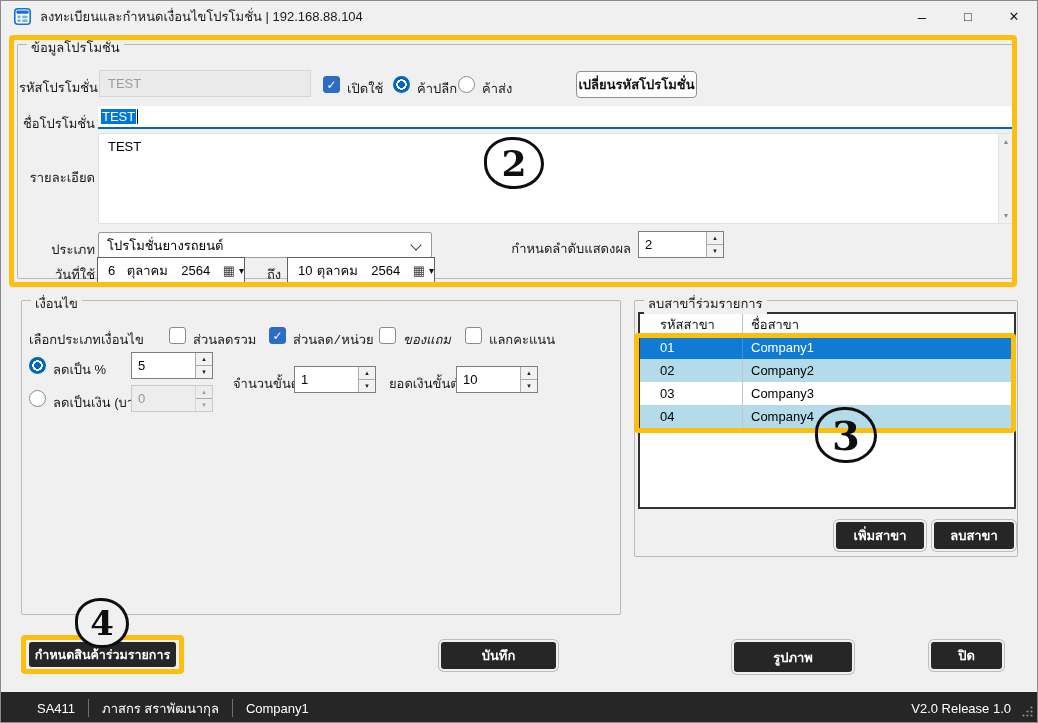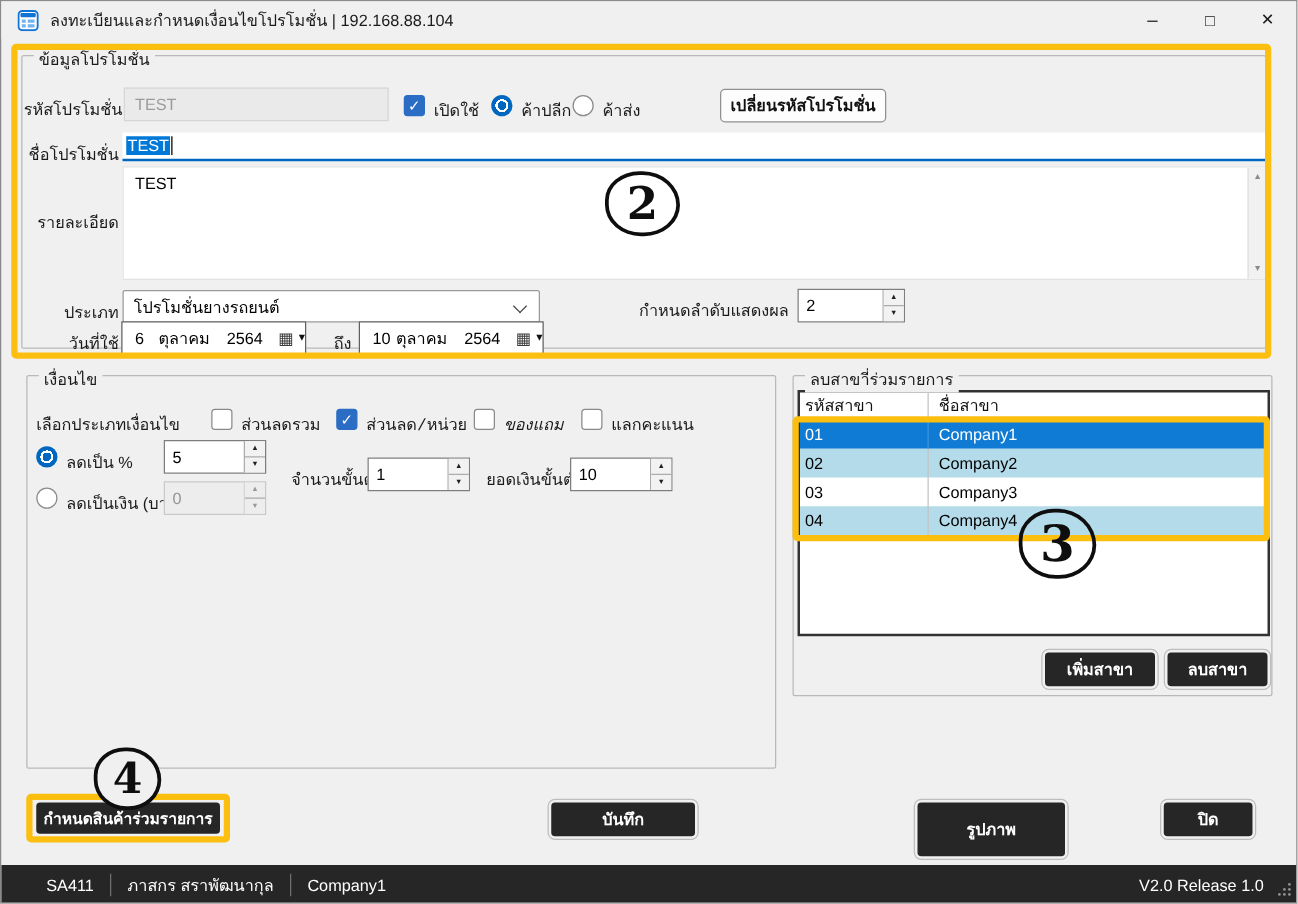--- a/index.html
+++ b/index.html
@@ -80,21 +80,21 @@
   .detailbox { position:absolute; background:#fff; border:1px solid #e2e2e2; }
   .detail-text { position:absolute; left:9px; top:5px; font-size:13px; }
   .vscroll { position:absolute; right:0; top:0; bottom:0; width:15px; background:#f1f1f1;
              border-left:1px solid #e0e0e0; cursor:pointer; }
   .vscroll .a { position:absolute; left:0; width:100%; text-align:center; font-size:7px; color:#8b8b8b; }
   .vscroll .a.up { top:4px; } .vscroll .a.dn { bottom:4px; }
 
   
   .btable { position:absolute; background:#fff; border:2px solid #323232; overflow:hidden; }
   .trow { display:flex; height:23px; font-size:13px; align-items:stretch; }
-  .trow .c1 { width:103px; padding-left:4px; display:flex; align-items:center;
+  .trow .c1 { width:103px; padding-left:20px; display:flex; align-items:center;
               border-right:1px solid #c4c4c4; }
   .trow .c2 { flex:1; padding-left:8px; display:flex; align-items:center; }
   .trow.thead { height:22px; border-bottom:1px solid #9a9a9a; color:#111; }
   .trow.sel { background:#0f7bd5; color:#fff; }
   .trow.sel .c1 { border-right-color:#3c94dd; }
   .trow.alt { background:#b3dbe9; }
 
   
   .badge { position:absolute; border:3px solid #0e0e0e; display:flex; align-items:center;
            justify-content:center; font-family:"DejaVu Serif", serif; font-weight:bold;
@@ -143,21 +143,21 @@
 
   <span class="checkbox on" style="left:322px; top:75px;">✓</span>
   <span class="lbl" style="left:346px; top:77px;">เปิดใช้</span>
 
   <span class="radio on" style="left:392px; top:75px;"></span>
   <span class="lbl" style="left:416px; top:77px;">ค้าปลีก</span>
 
   <span class="radio" style="left:457px; top:75px;"></span>
   <span class="lbl" style="left:481px; top:77px;">ค้าส่ง</span>
 
-  <div class="btn-light" style="left:575px; top:70px; width:133px; height:27px;">เปลี่ยนรหัสโปรโมชั่น</div>
+  <div class="btn-light" style="left:575px; top:70px; width:121px; height:27px;">เปลี่ยนรหัสโปรโมชั่น</div>
 
   <span class="lbl r" style="left:18px; top:112px; width:76px;">ชื่อโปรโมชั่น</span>
   <div class="name-input" style="left:97px; top:105px; width:915px; height:23px;">
     <span class="sel-text">TEST</span>
       <span class="caret"></span>
   </div>
 
   <span class="lbl r" style="left:18px; top:138px; width:76px;margin-top:28px;">รายละเอียด</span>
   <div class="detailbox" style="left:97px; top:132px; width:916px; height:91px;">
     <span class="detail-text">TEST</span>
@@ -284,21 +284,21 @@
   <div class="badge" style="left:814px; top:406px; width:62px; height:56px; font-size:40px;">3</div>
 
   <div class="btn-dark" style="left:835px; top:521px; width:88px; height:27px;">เพิ่มสาขา</div>
   <div class="btn-dark" style="left:933px; top:521px; width:80px; height:27px;">ลบสาขา</div>
 
   <div class="hl" style="left:20px; top:634px; width:163px; height:39px;"></div>
   <div class="btn-dark" style="left:28px; top:641px; width:147px; height:25px; font-size:12.5px; box-shadow:none;">กำหนดสินค้าร่วมรายการ</div>
   <div class="badge" style="left:74px; top:597px; width:54px; height:50px; font-size:34px; background:#f0f0f0;">4</div>
 
   <div class="btn-dark" style="left:440px; top:641px; width:115px; height:27px;">บันทึก</div>
-  <div class="btn-dark" style="left:733px; top:641px; width:118px; height:43px;">รูปภาพ</div>
+  <div class="btn-dark" style="left:733px; top:641px; width:118px; height:30px;">รูปภาพ</div>
   <div class="btn-dark" style="left:930px; top:641px; width:71px; height:27px;">ปิด</div>
 
   <div class="statusbar">
     <span style="margin-left:36px;">SA411</span>
     <span class="sep"></span>
     <span>ภาสกร สราพัฒนากุล</span>
     <span class="sep"></span>
     <span>Company1</span>
     <span class="ver">V2.0 Release 1.0</span>
     <span class="grip">

